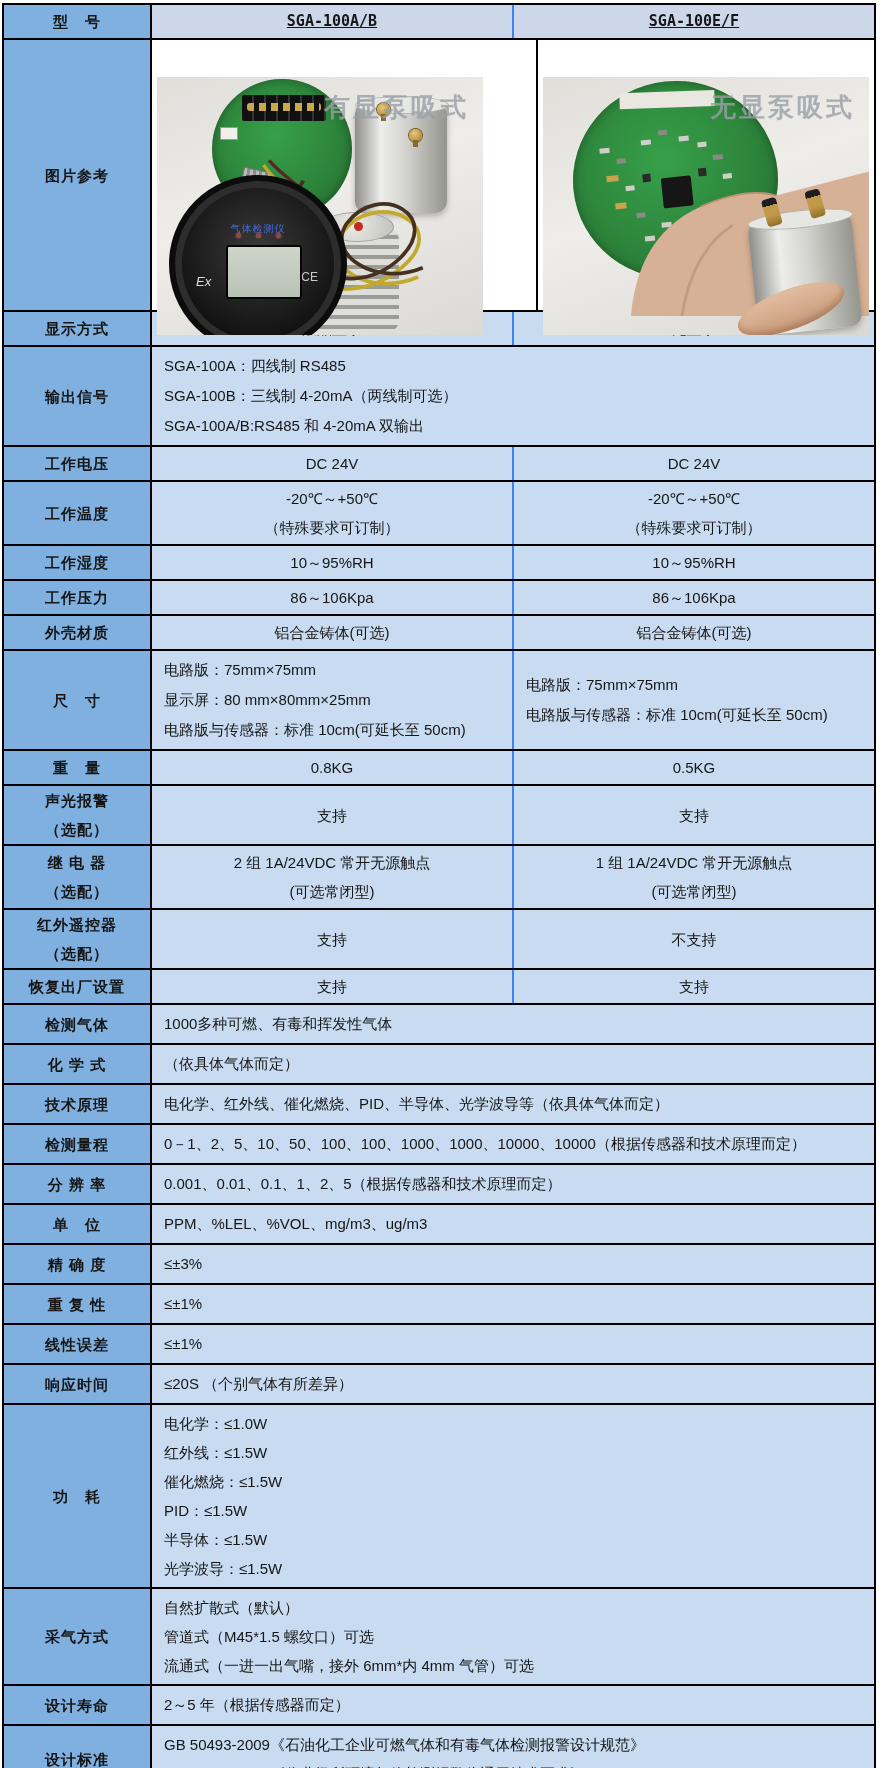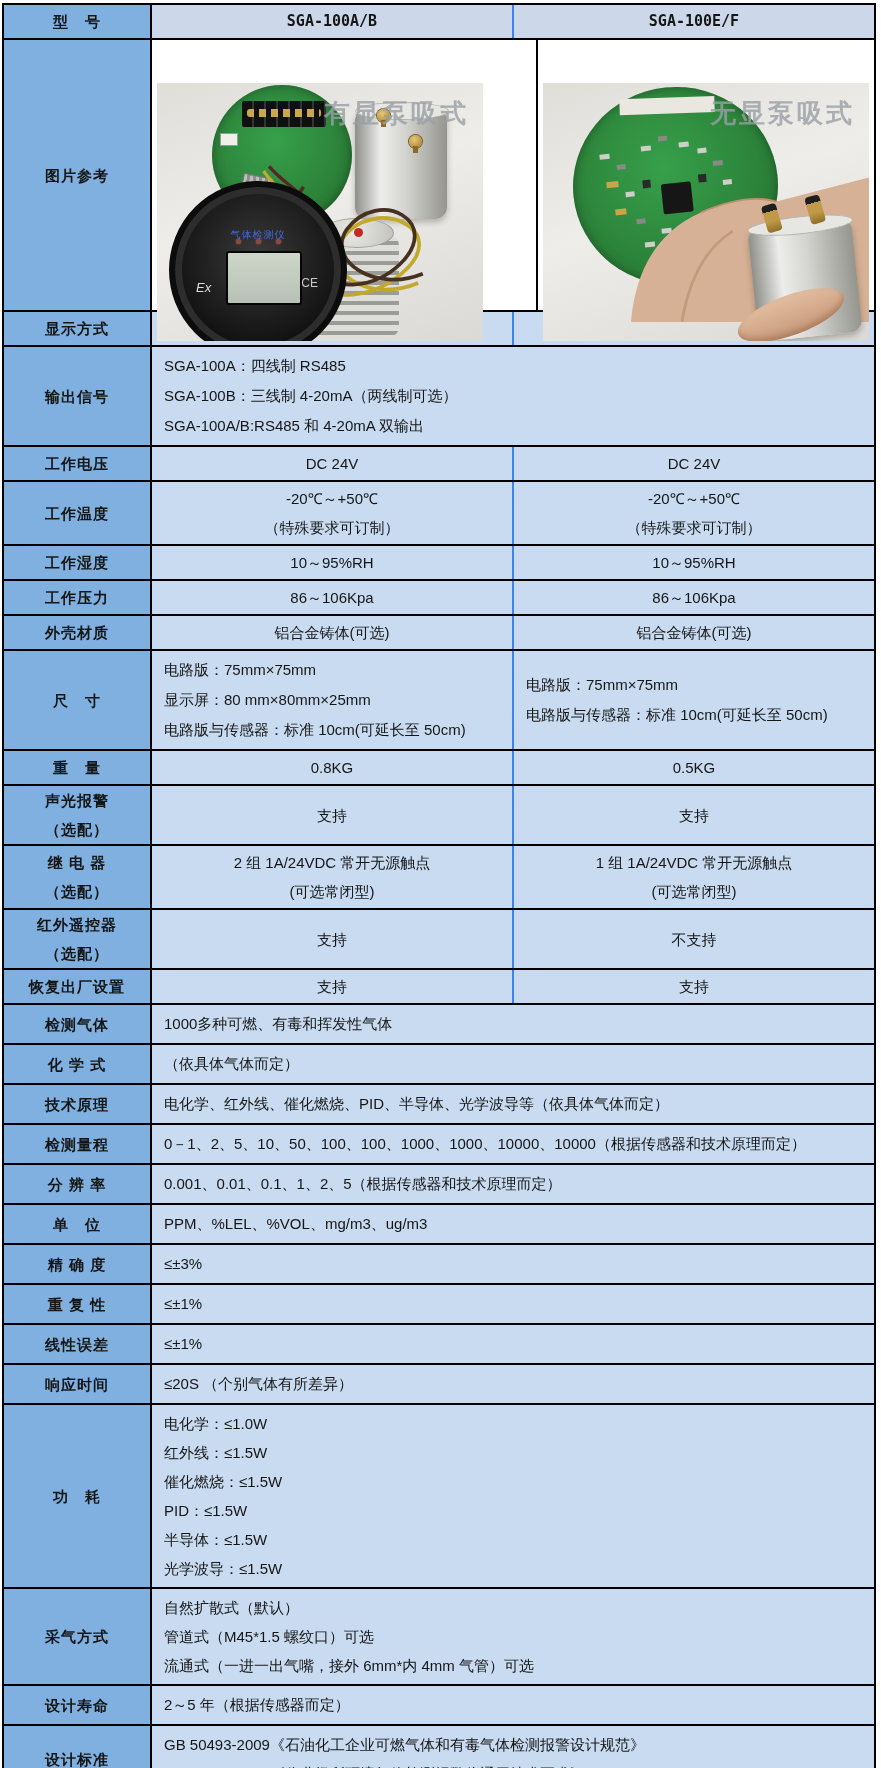--- a/index.html
+++ b/index.html
@@ -19,27 +19,27 @@
     text-align: center; white-space: pre-line;
     font-size: 15px; line-height: 29px; color:#161616;
   }
   .label {
     flex: 0 0 148px; width:148px; background:#7fb0e0;
     font-weight: bold; border-right: 2px solid #000; letter-spacing:1px;
     font-family: "Liberation Sans", sans-serif;
   }
   .val { flex: 1 1 0; background:#c8dbf1; }
   .val + .val { border-left: 2px solid #3b82f6; }
-  .hdr { background:#ccd8e9; font-weight:bold; font-family:"DejaVu Sans Mono","Liberation Sans",sans-serif; }
+  .hdr { background:#ccd8e9; font-weight:bold; font-family:"DejaVu Sans Mono","Liberation Sans",sans-serif;text-decoration:underline; }
   .left { justify-content: flex-start; text-align: left; padding: 4px 12px; line-height: 30px; }
   .lh29 { line-height: 29px; }
   .center { padding: 2px 8px; }
 
   
-  .photo-cell { flex:1 1 0; background:#fff; padding:14px 5px; display:block; }
+  .photo-cell { flex:1 1 0; background:#fff; padding:8px 5px; display:block; }
   .photo-cell + .photo-cell { border-left: 2px solid #000; margin-left: 48px; }
   .photo {
     position: relative; width:100%; height:258px; overflow:hidden;
     background: linear-gradient(160deg,#e0ded9,#efede9 45%,#dbd9d5);
   }
   .wm {
     position:absolute; top:16px; right:14px; z-index:9;
     font-size:26px; font-weight:bold; letter-spacing:3px;
     color:#9aa0a6; opacity:.8;
   }

